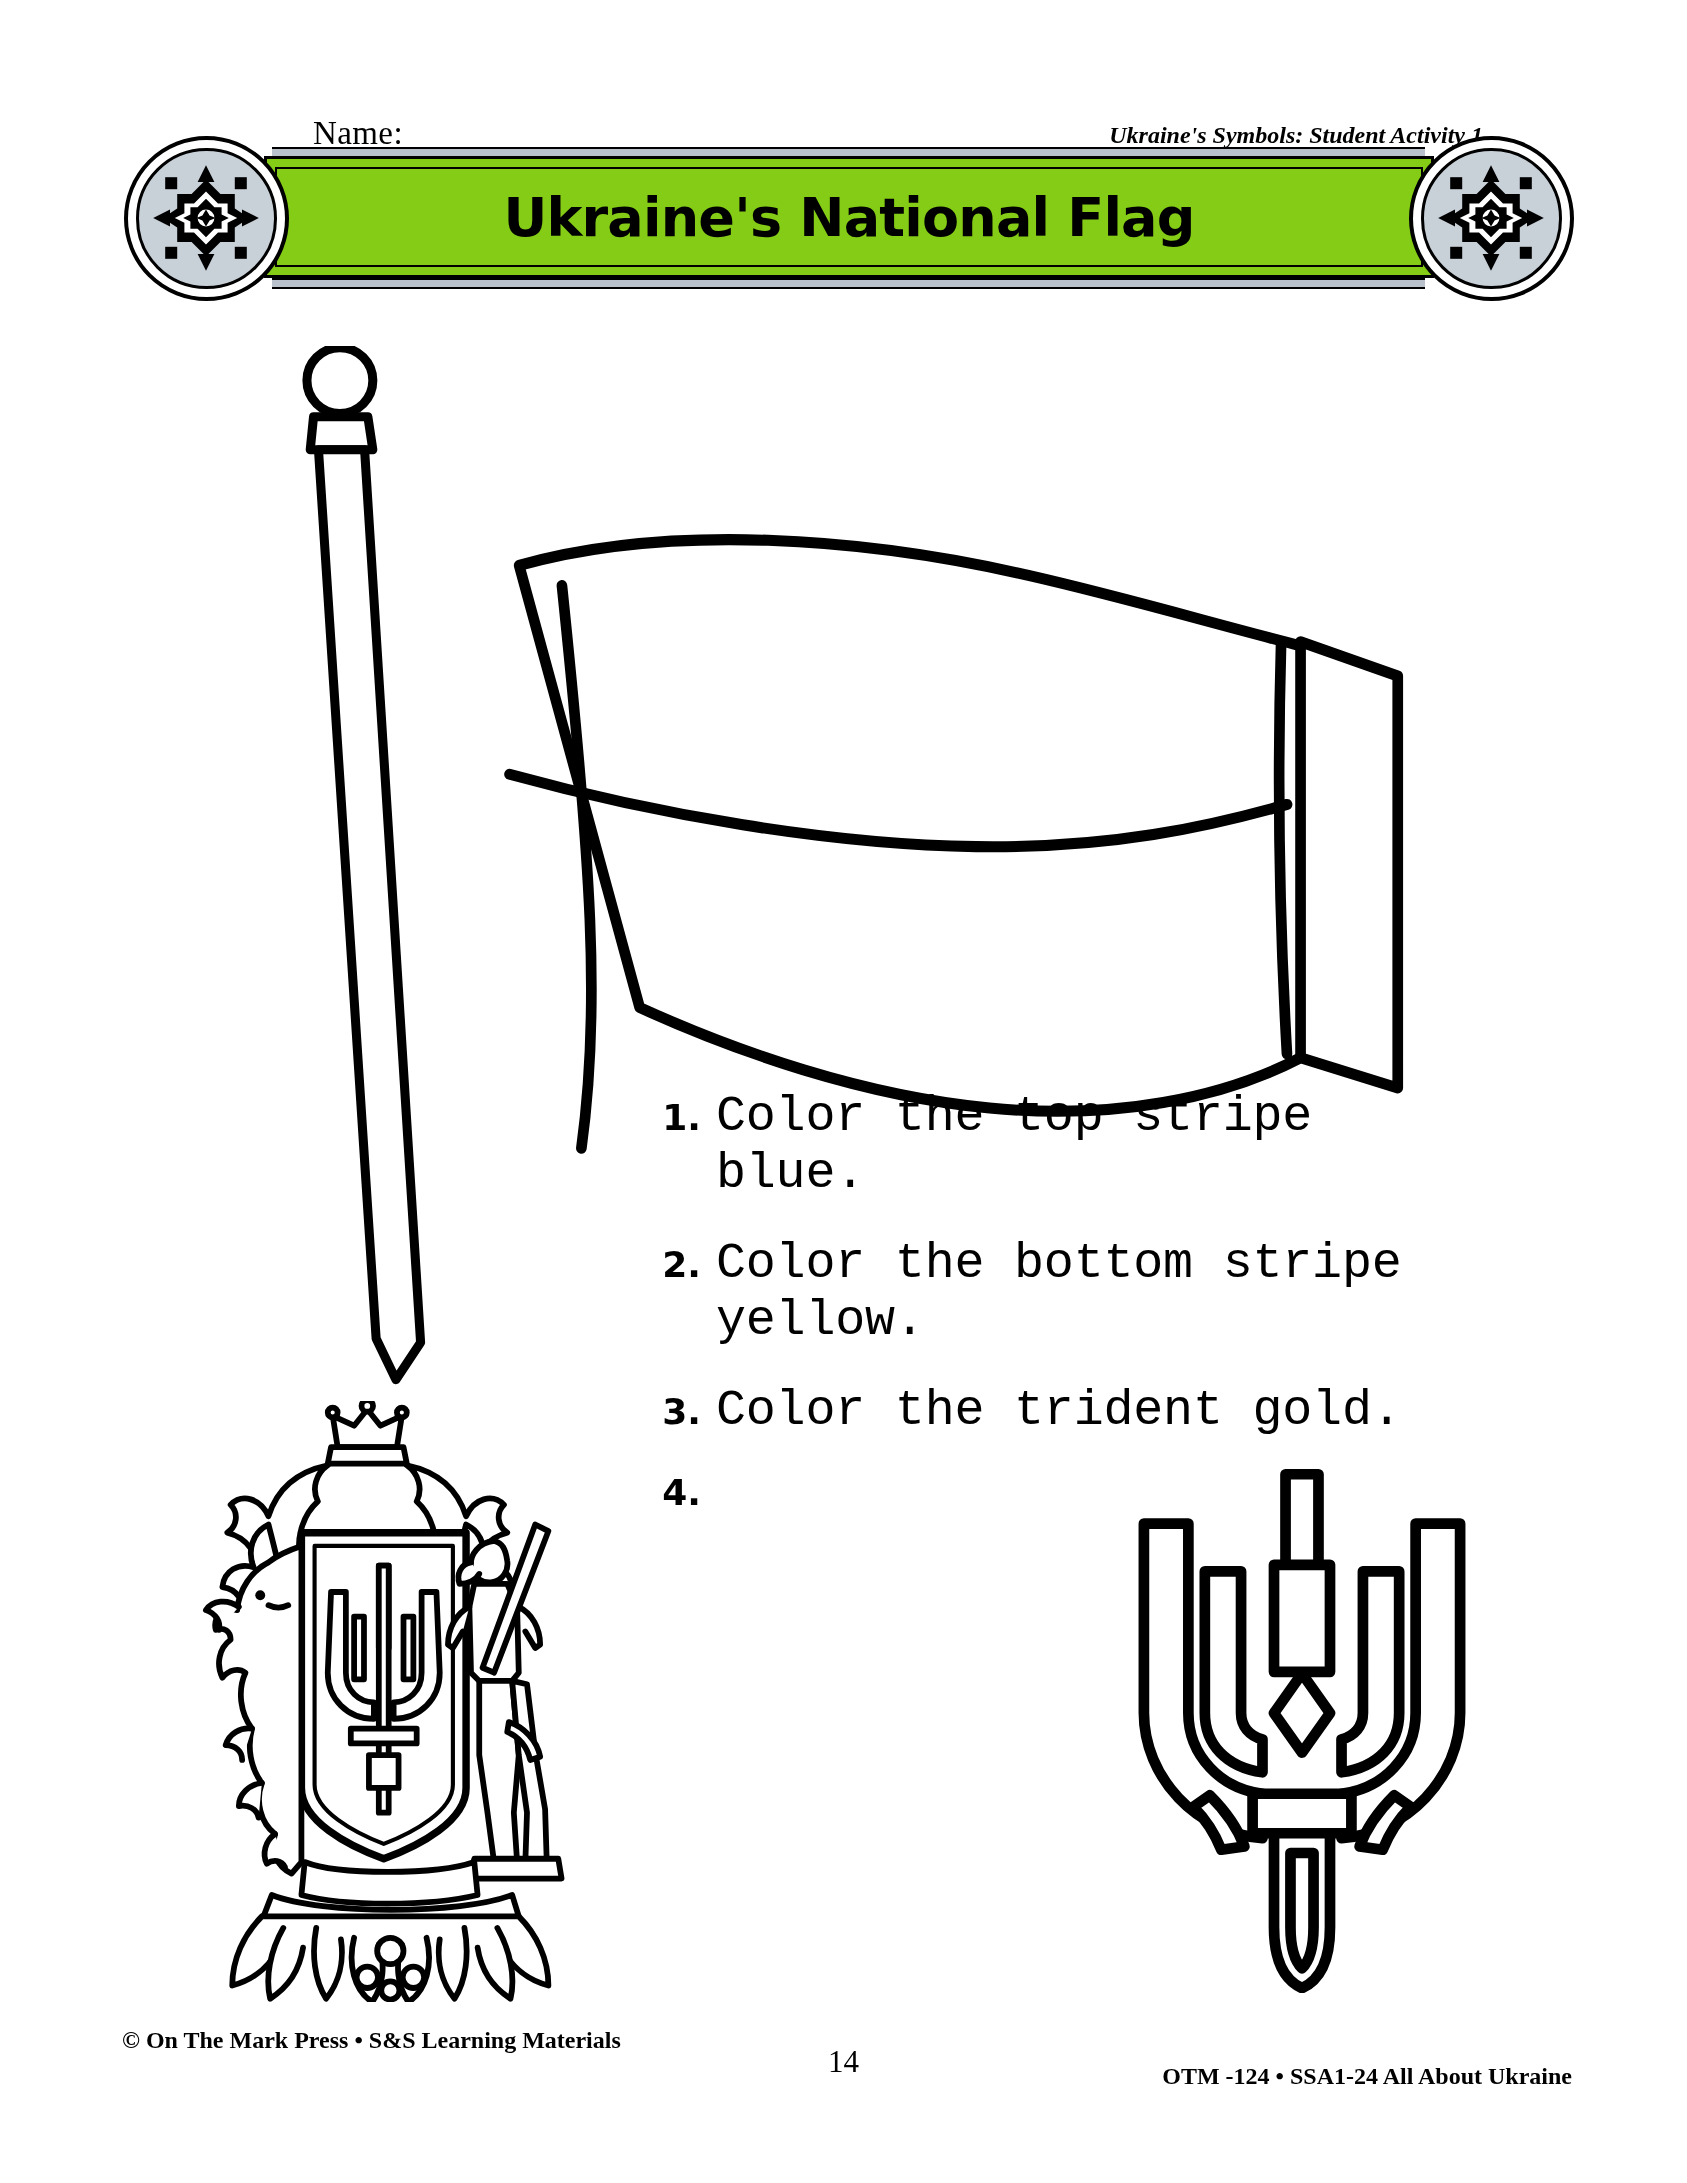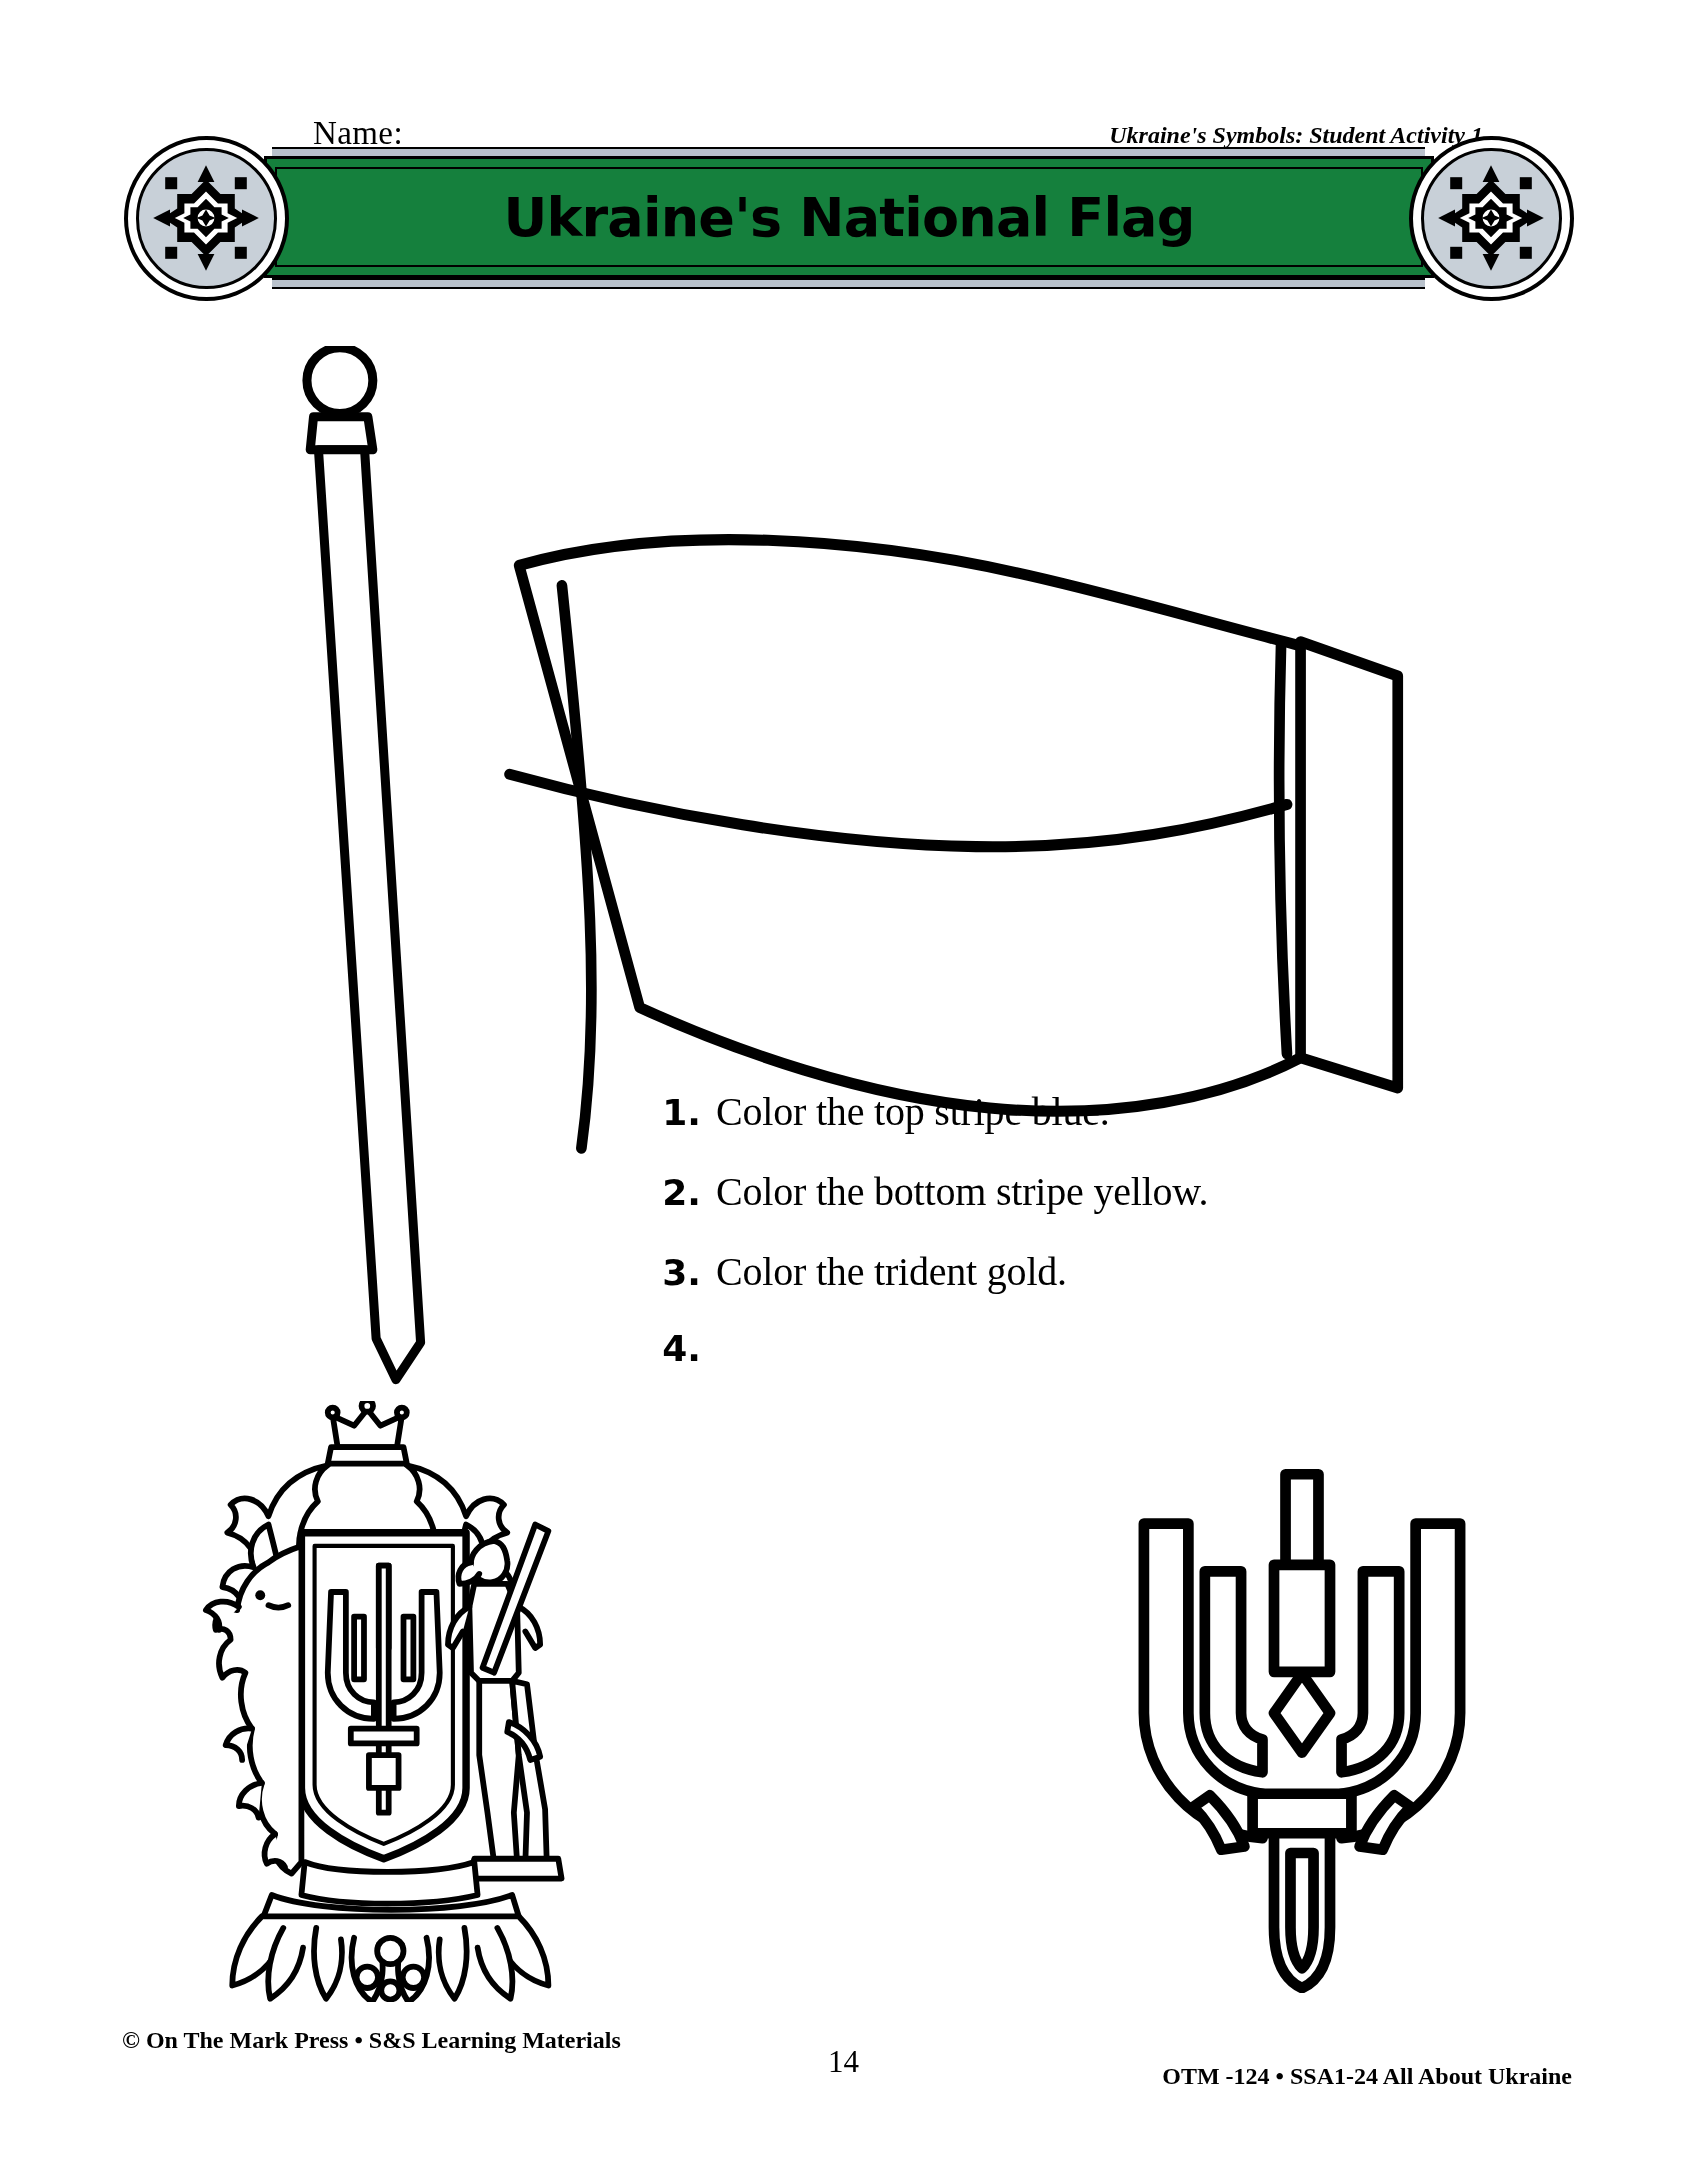--- a/index.html
+++ b/index.html
@@ -41,21 +41,21 @@
     font-style: italic;
     font-family: "Liberation Serif", serif;
   }
   .banner {
     position: absolute;
     left: 140px;
     top: 49px;
     width: 1170px;
     height: 122px;
     border: 3.3px solid #000;
-    background: #15803d;
+    background: #84cc16;
     box-sizing: border-box;
   }
   .banner-inner {
     position: absolute;
     left: 8.2px;
     top: 8.2px;
     right: 8.2px;
     bottom: 8.2px;
     border: 2.5px solid #000;
     box-sizing: border-box;
@@ -130,22 +130,22 @@
   .instruction-num {
     font-family: "DejaVu Sans", sans-serif;
     font-weight: bold;
     font-size: 36px;
     width: 58px;
     text-align: right;
     padding-right: 15px;
     flex: none;
   }
   .instruction-text {
-    font-family: Liberation Serif, serif;
-    font-size: 40px;
+    font-family: Liberation Mono, monospace;
+    font-size: 50px;
     letter-spacing: -0.2px;
   }
 
   
   .coat-art {
     position: absolute;
     left: 107px;
     top: 1401px;
     width: 593px;
     height: 601px;

